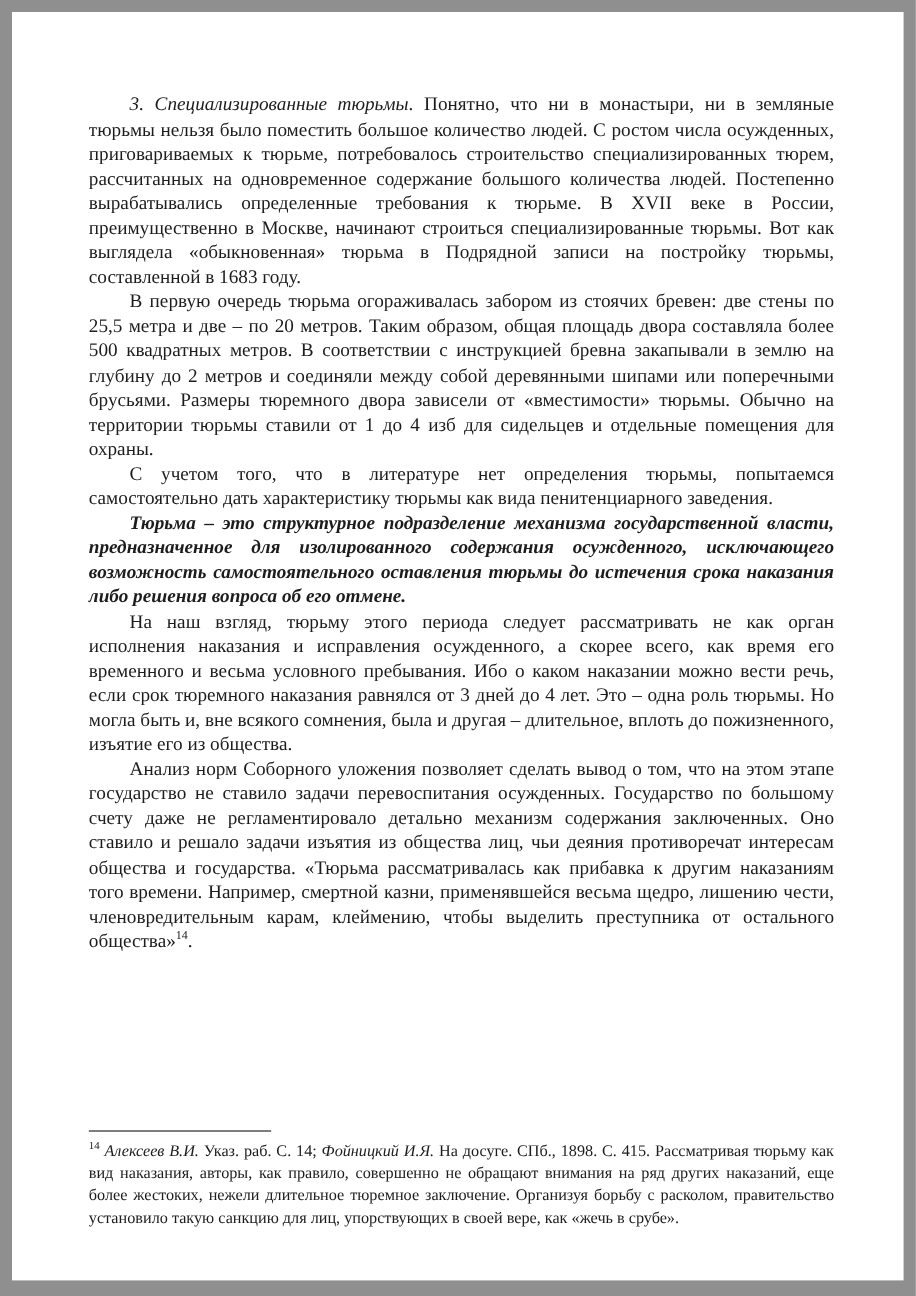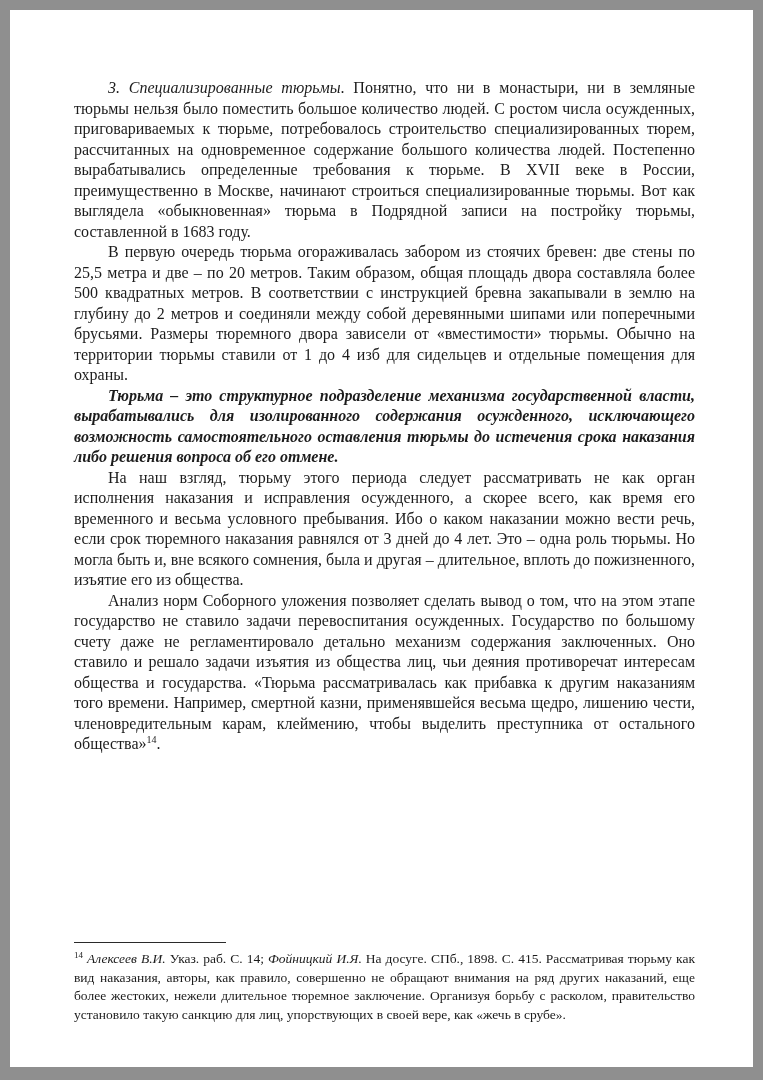--- a/index.html
+++ b/index.html
@@ -72,22 +72,23 @@
 <div class="scan-frame">
   <div class="page">
 
     <div class="text-body">
 
       <p class="para"><em class="run-in-heading">3. Специализированные тюрьмы</em><span>. Понятно, что ни в монастыри, ни в земляные тюрьмы нельзя было поместить большое количество людей. С ростом числа осужденных, приговариваемых к тюрьме, потребовалось строительство специализированных тюрем, рассчитанных на одновременное содержание большого количества людей. Постепенно вырабатывались определенные требования к тюрьме. В XVII веке в России, преимущественно в Москве, начинают строиться специализированные тюрьмы. Вот как выглядела «обыкновенная» тюрьма в Подрядной записи на постройку тюрьмы, составленной в 1683 году.</span></p>
 
       <p class="para">В первую очередь тюрьма огораживалась забором из стоячих бревен: две стены по 25,5 метра и две – по 20 метров. Таким образом, общая площадь двора составляла более 500 квадратных метров. В соответствии с инструкцией бревна закапывали в землю на глубину до 2 метров и соединяли между собой деревянными шипами или поперечными брусьями. Размеры тюремного двора зависели от «вместимости» тюрьмы. Обычно на территории тюрьмы ставили от 1 до 4 изб для сидельцев и отдельные помещения для охраны.</p>
 
 
+      <p class="para">С учетом того, что в литературе нет определения тюрьмы, попытаемся самостоятельно дать характеристику тюрьмы как вида пенитенциарного заведения.</p>
 
-      <p class="para definition">Тюрьма – это структурное подразделение механизма государственной власти, вырабатывались для изолированного содержания осужденного, исключающего возможность самостоятельного оставления тюрьмы до истечения срока наказания либо решения вопроса об его отмене.</p>
+      <p class="para definition">Тюрьма – это структурное подразделение механизма государственной власти, предназначенное для изолированного содержания осужденного, исключающего возможность самостоятельного оставления тюрьмы до истечения срока наказания либо решения вопроса об его отмене.</p>
 
       <p class="para">На наш взгляд, тюрьму этого периода следует рассматривать не как орган исполнения наказания и исправления осужденного, а скорее всего, как время его временного и весьма условного пребывания. Ибо о каком наказании можно вести речь, если срок тюремного наказания равнялся от 3 дней до 4 лет. Это – одна роль тюрьмы. Но могла быть и, вне всякого сомнения, была и другая – длительное, вплоть до пожизненного, изъятие его из общества.</p>
 
       <p class="para"><span>Анализ норм Соборного уложения позволяет сделать вывод о том, что на этом этапе государство не ставило задачи перевоспитания осужденных. Государство по большому счету даже не регламентировало детально механизм содержания заключенных. Оно ставило и решало задачи изъятия из общества лиц, чьи деяния противоречат интересам общества и государства. «Тюрьма рассматривалась как прибавка к другим наказаниям того времени. Например, смертной казни, применявшейся весьма щедро, лишению чести, членовредительным карам, клеймению, чтобы выделить преступника от остального общества»</span><sup class="fn-ref">14</sup><span>.</span></p>
 
     </div>
 
     <div class="footnote-area">
       <div class="footnote-rule"></div>
       <p class="footnote"><sup class="fn-ref">14</sup><em> Алексеев В.И.</em><span> Указ. раб. С. 14; </span><em>Фойницкий И.Я.</em><span> На досуге. СПб., 1898. С. 415. Рассматривая тюрьму как вид наказания, авторы, как правило, совершенно не обращают внимания на ряд других наказаний, еще более жестоких, нежели длительное тюремное заключение. Организуя борьбу с расколом, правительство установило такую санкцию для лиц, упорствующих в своей вере, как «жечь в срубе».</span></p>

